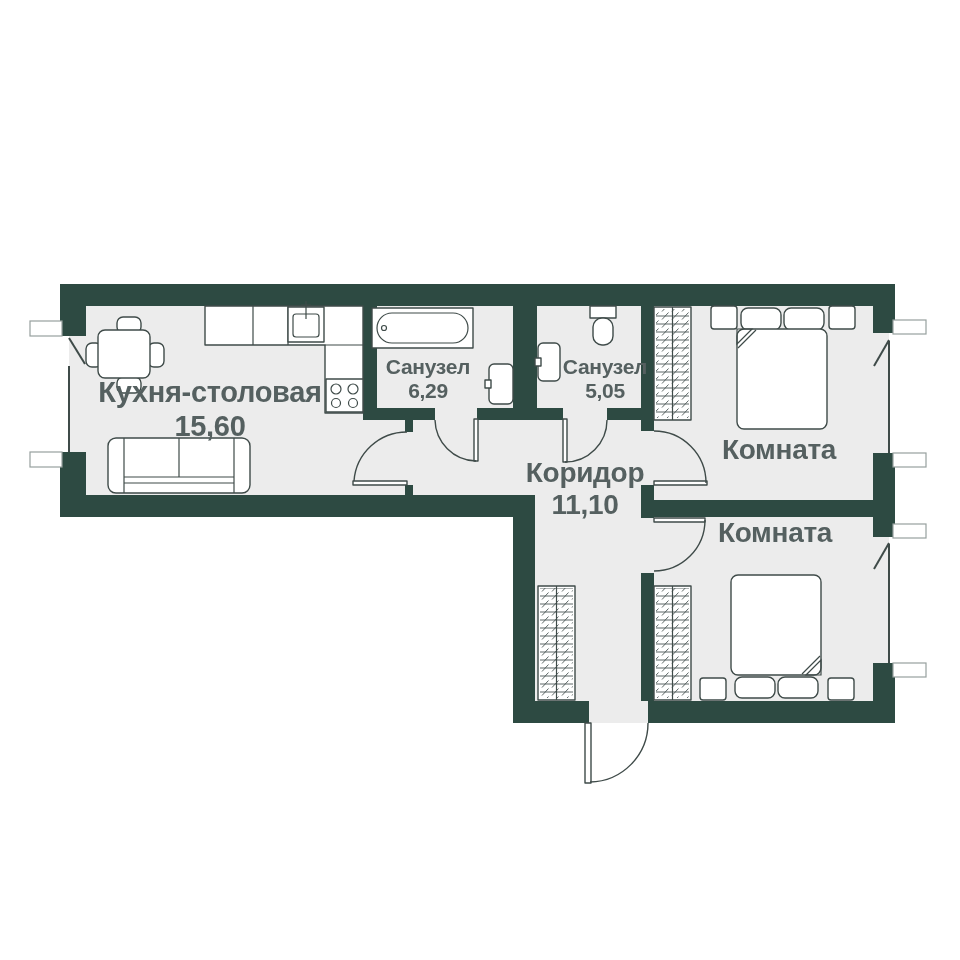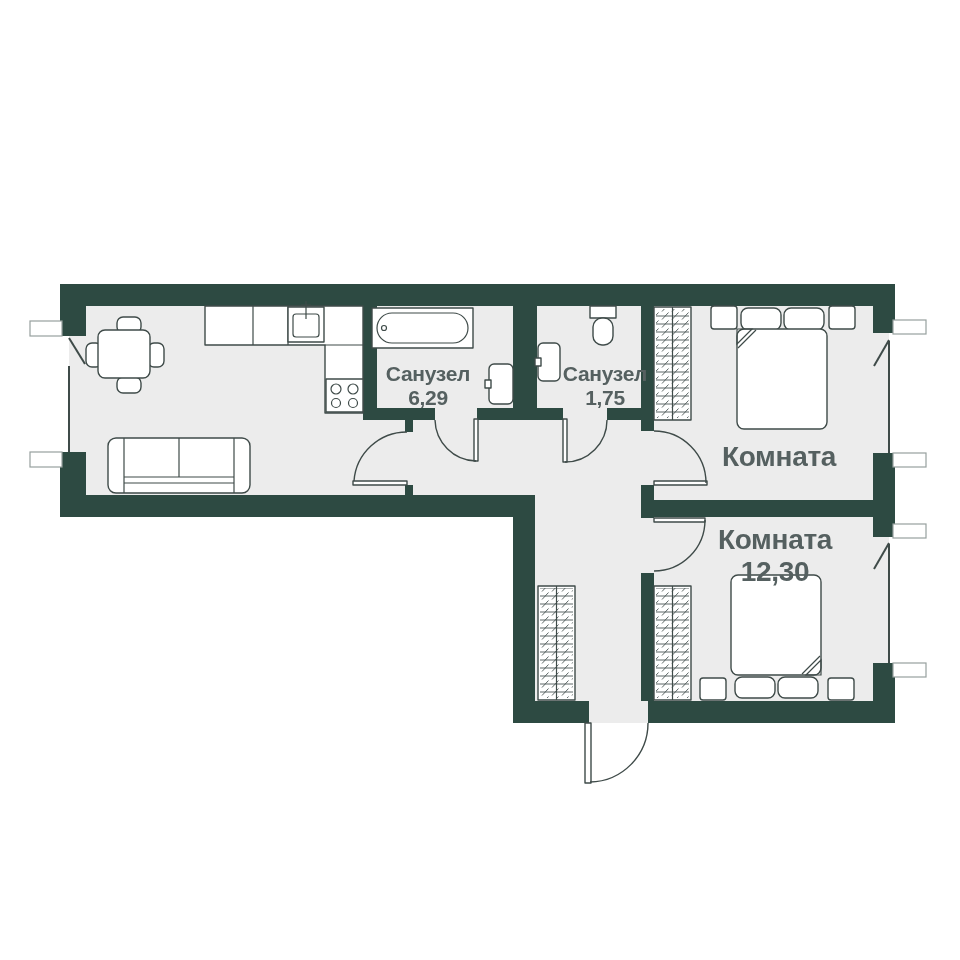--- a/index.html
+++ b/index.html
@@ -21,21 +21,21 @@
   .furn{fill:#ffffff;stroke:var(--line);stroke-width:1.4;stroke-linejoin:round;}
   .thin{fill:none;stroke:var(--line);stroke-width:1.2;}
   .arc{fill:none;stroke:var(--line);stroke-width:1.4;}
   .glass{fill:var(--line);}
   .sash{fill:none;stroke:var(--line);stroke-width:2;}
   .sill{fill:#ffffff;stroke:var(--sill);stroke-width:1.2;}
   .hatchfill{fill:url(#hatch);stroke:none;}
   .room-label{
     position:absolute;transform:translateX(-50%);text-align:center;
     font-weight:700;color:var(--label);line-height:1.16;
-    letter-spacing:-0.3px;white-space:nowrap;margin-top:7px;
+    letter-spacing:-0.3px;white-space:nowrap;
   }
 </style>
 </head>
 <body>
 
 <div id="stage">
 
   <svg id="plan-svg" width="960" height="960" viewBox="0 0 960 960">
     <defs>
       <pattern id="hatch" patternUnits="userSpaceOnUse" width="10" height="8">
@@ -198,35 +198,40 @@
       <rect class="furn" x="700" y="678" width="26" height="22" rx="3"></rect>
       <rect class="furn" x="828" y="678" width="26" height="22" rx="3"></rect>
       <rect class="furn" x="735" y="677" width="40" height="21" rx="7"></rect>
       <rect class="furn" x="778" y="677" width="40" height="21" rx="7"></rect>
       <rect class="furn" x="731" y="575" width="90" height="100" rx="7"></rect>
       <path class="thin" d="M802 674L820 656M821 675L806 675L821 660Z"></path>
     </g>
   </svg>
 
   <div class="room-label" style="left:210px;top:376px;font-size:29px">
+    <div>Кухня-столовая</div>
+    <div>15,60</div>
   </div>
 
   <div class="room-label" style="left:428px;top:355px;font-size:21px">
     <div>Санузел</div>
     <div>6,29</div>
   </div>
 
   <div class="room-label" style="left:605px;top:355px;font-size:21px">
     <div>Санузел</div>
-    <div>1,75</div>
-  </div>
-
+    <div>5,05</div>
+  </div>
+
+  <div class="room-label" style="left:585px;top:457px;font-size:28px">
+    <div>Коридор</div>
+    <div>11,10</div>
+  </div>
 
   <div class="room-label" style="left:779px;top:434px;font-size:28px">
     <div>Комната</div>
   </div>
 
   <div class="room-label" style="left:775px;top:517px;font-size:28px">
     <div>Комната</div>
-    <div>12,30</div>
   </div>
 
 </div>
 
 </body></html>

